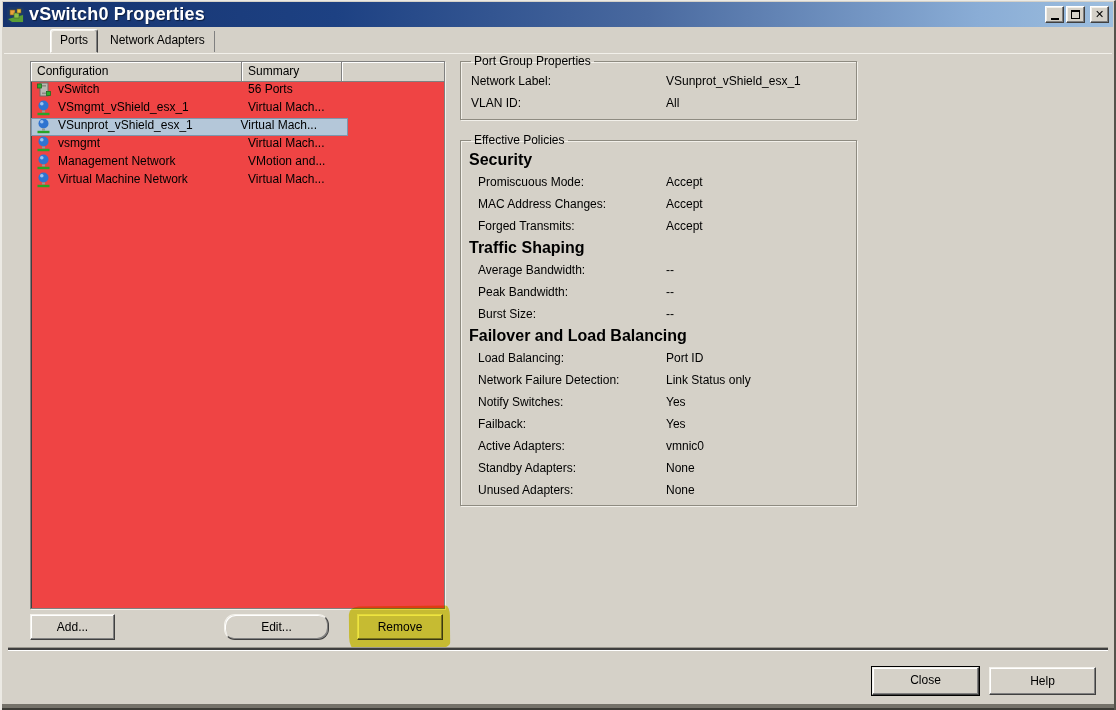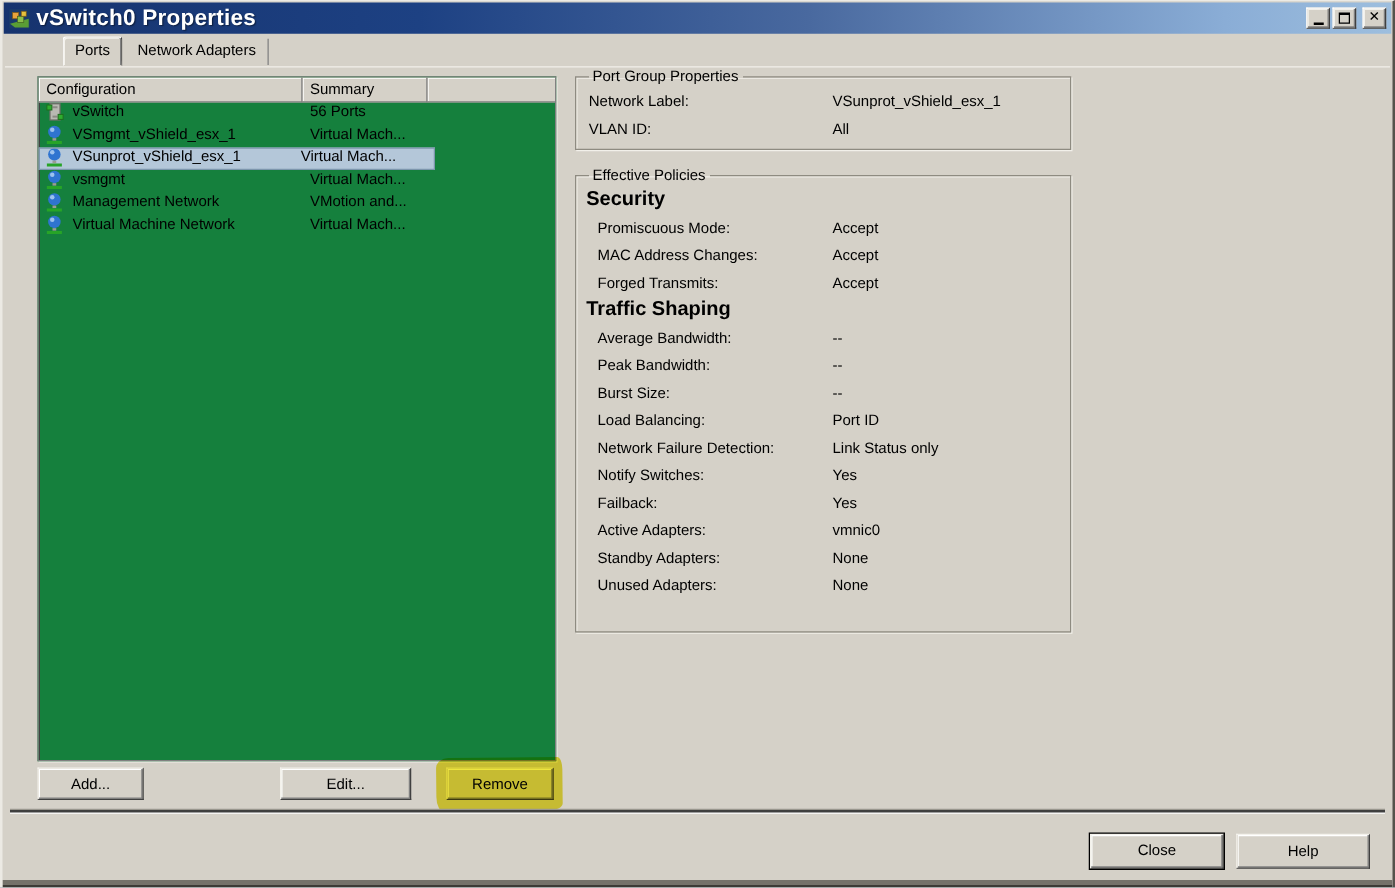--- a/index.html
+++ b/index.html
@@ -48,21 +48,21 @@
   }
   .tab.inactive{
     height:21px;margin-left:3px;padding-top:2px;
     border-right:1px solid #808080;
   }
   .tabpage-topline{position:absolute;left:2px;top:52px;right:2px;height:1px;background:#f2f0ea;}
 
   
   .listbox{
     position:absolute;left:28px;top:60px;width:415px;height:548px;
-    background:#15803d;
+    background:#ef4444;
     border:1px solid #808080;
     box-shadow:inset 1px 1px 0 #404040, 1px 1px 0 #f2f0ea;
   }
   .list-header{display:flex;height:20px;background:#d5d1c8;}
   .hcell{
     padding:2px 6px;
     border-right:1px solid #808080;border-bottom:1px solid #808080;
     box-shadow:inset 1px 1px 0 #fff;
     white-space:nowrap;overflow:hidden;cursor:default;
   }
@@ -78,21 +78,21 @@
 
   
   .btn{
     position:absolute;height:26px;background:#d5d1c8;
     border:1px solid;border-color:#f4f2ec #404040 #404040 #f4f2ec;
     box-shadow:inset -1px -1px 0 #808080,inset 1px 1px 0 #ffffff;
     font-size:12px;text-align:center;line-height:24px;cursor:default;
     font-family:"Liberation Sans","DejaVu Sans",sans-serif;
   }
   .btn-add{left:28px;top:613px;width:85px;}
-  .btn-edit{left:222px;top:613px;width:105px;}
+  .btn-edit{left:222px;top:613px;width:105px;border-radius:11px;}
   .btn-remove{left:355px;top:613px;width:86px;}
   .btn-close{left:870px;top:666px;width:107px;height:28px;line-height:24px;
     outline:1px solid #000;outline-offset:0;}
   .btn-help{left:987px;top:666px;width:107px;height:28px;line-height:26px;}
 
   .highlight-remove{
     position:absolute;left:347px;top:605px;width:101px;height:43px;
     background:#e8dc0a;opacity:.78;mix-blend-mode:multiply;
     border-radius:10px 4px 12px 6px / 8px 10px 6px 12px;
     transform:rotate(-.6deg);pointer-events:none;
@@ -266,20 +266,21 @@
       </div>
     <div class="prow">
         <span class="plabel">Peak Bandwidth:</span>
         <span class="pvalue">--</span>
       </div>
     <div class="prow">
         <span class="plabel">Burst Size:</span>
         <span class="pvalue">--</span>
       </div>
 
+    <div class="psection">Failover and Load Balancing</div>
     <div class="prow">
         <span class="plabel">Load Balancing:</span>
         <span class="pvalue">Port ID</span>
       </div>
     <div class="prow">
         <span class="plabel">Network Failure Detection:</span>
         <span class="pvalue">Link Status only</span>
       </div>
     <div class="prow">
         <span class="plabel">Notify Switches:</span>

